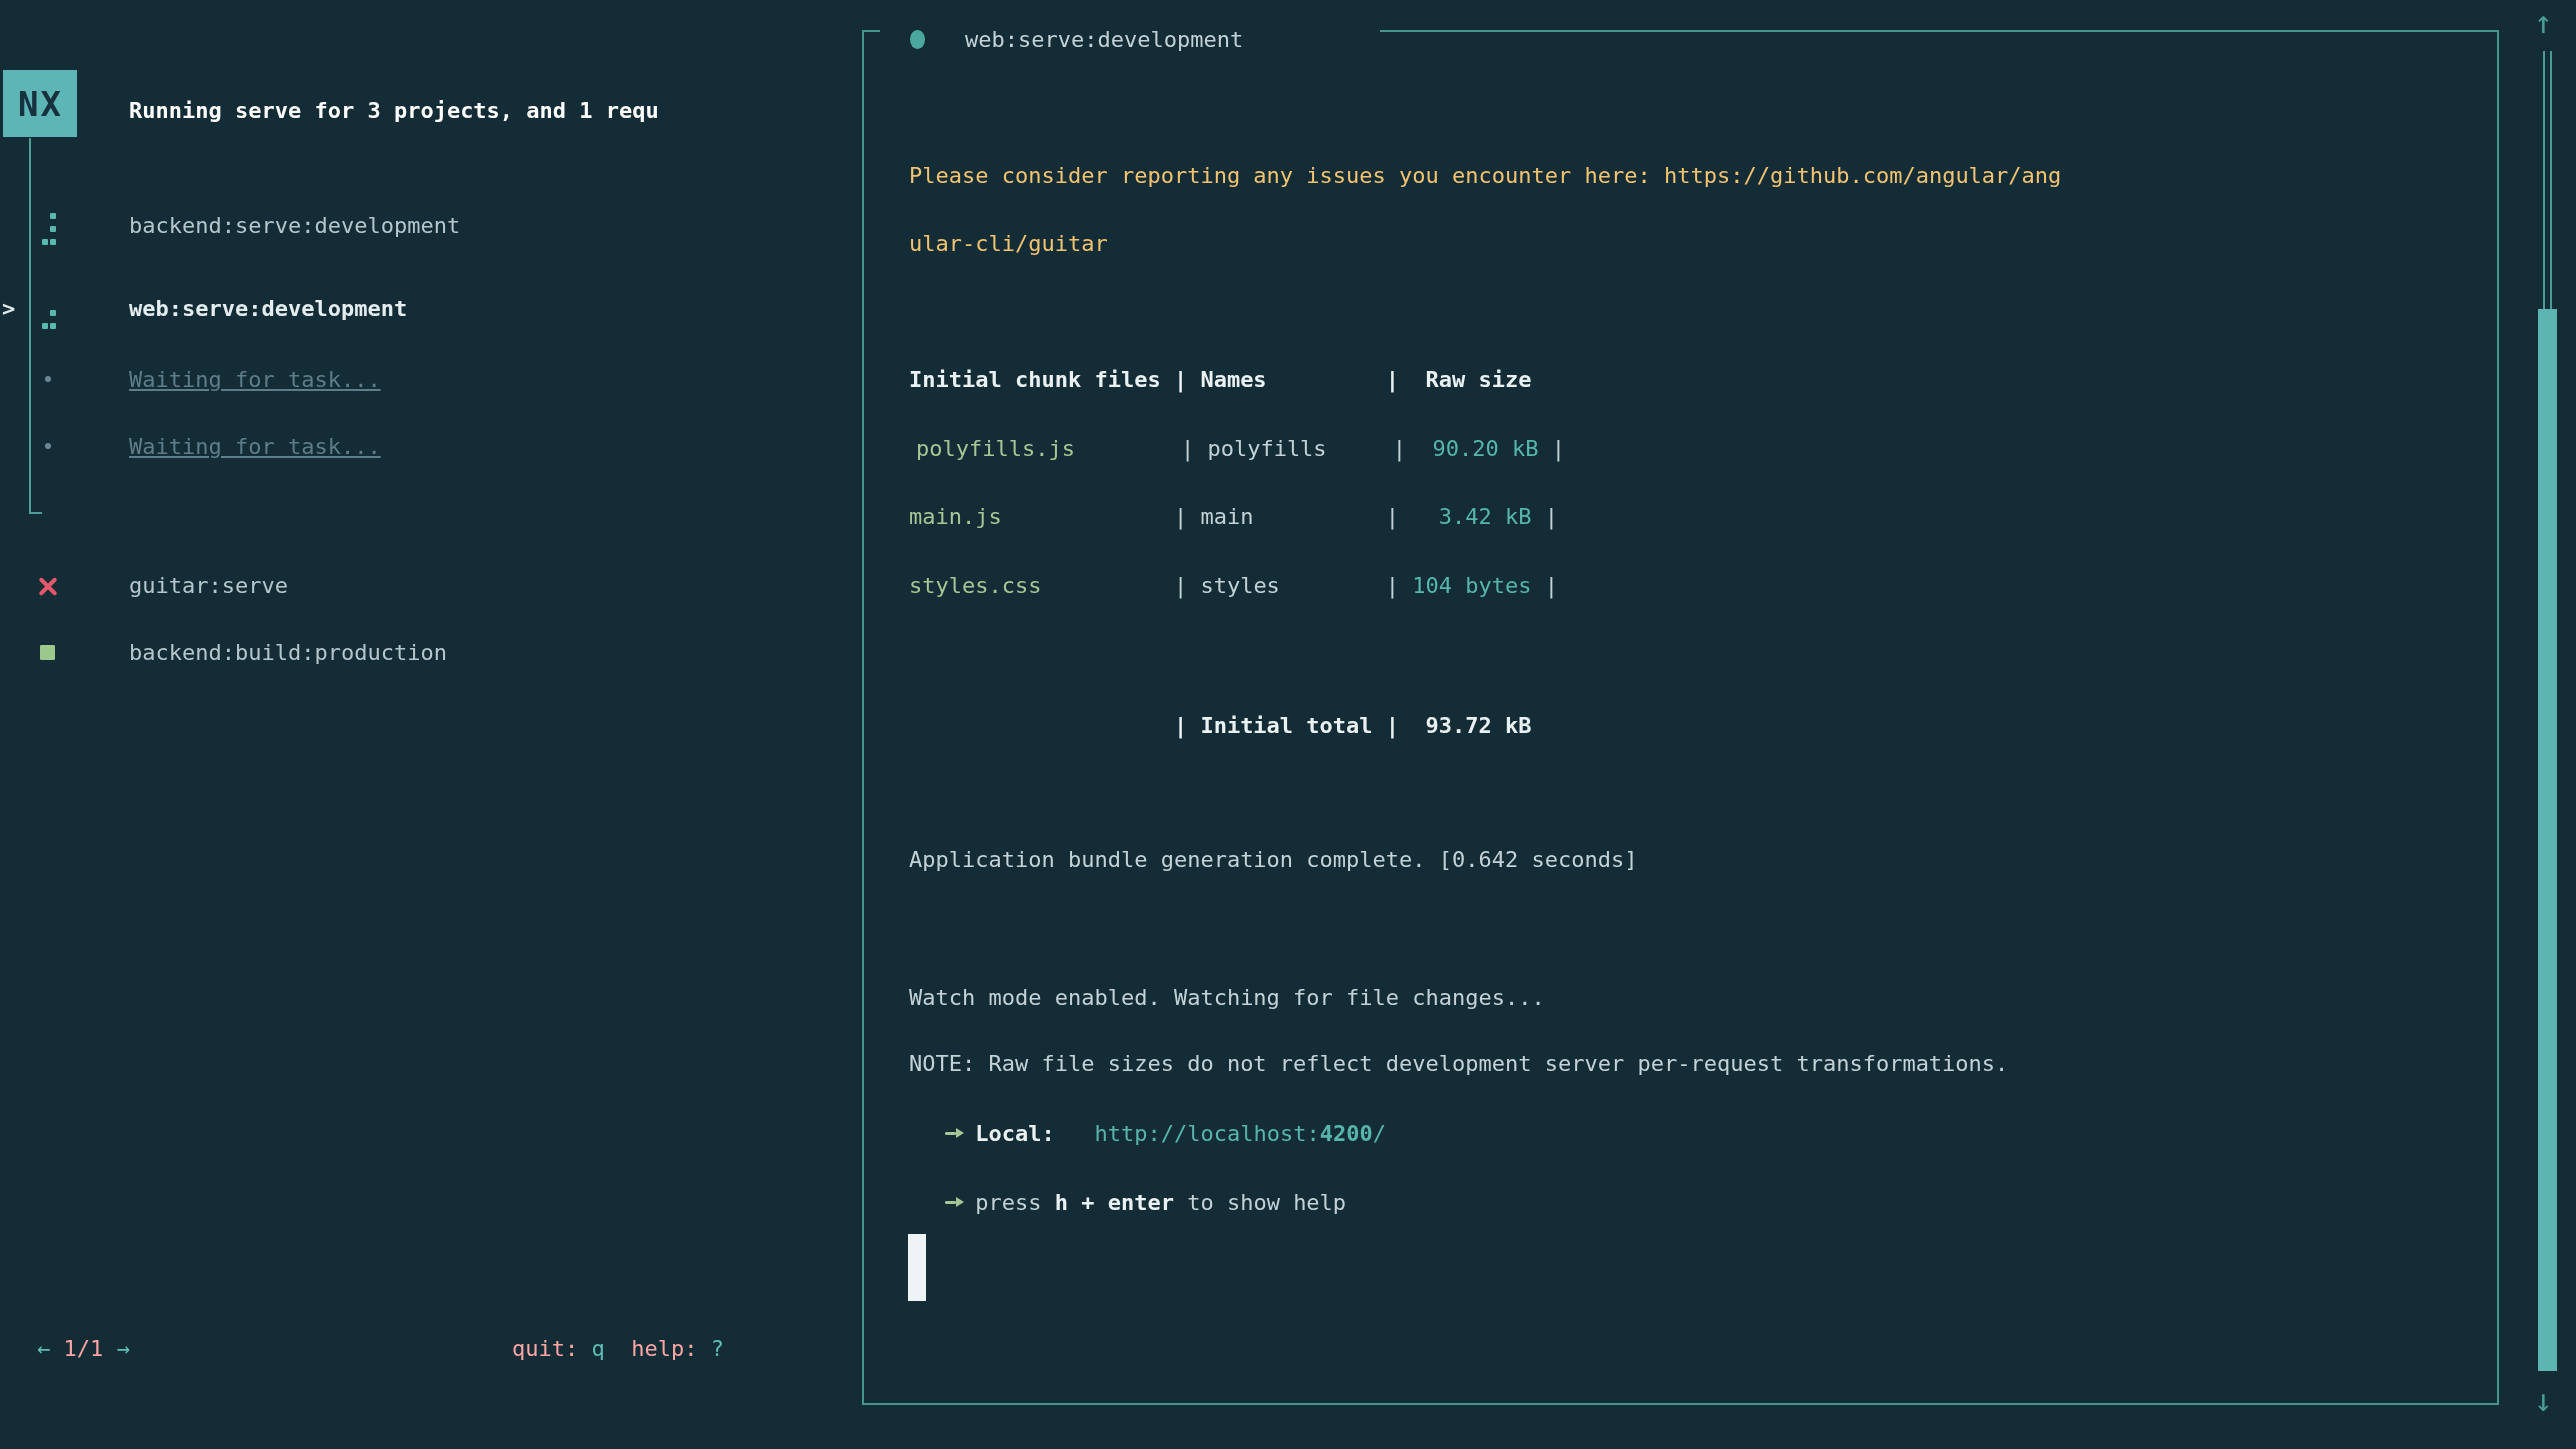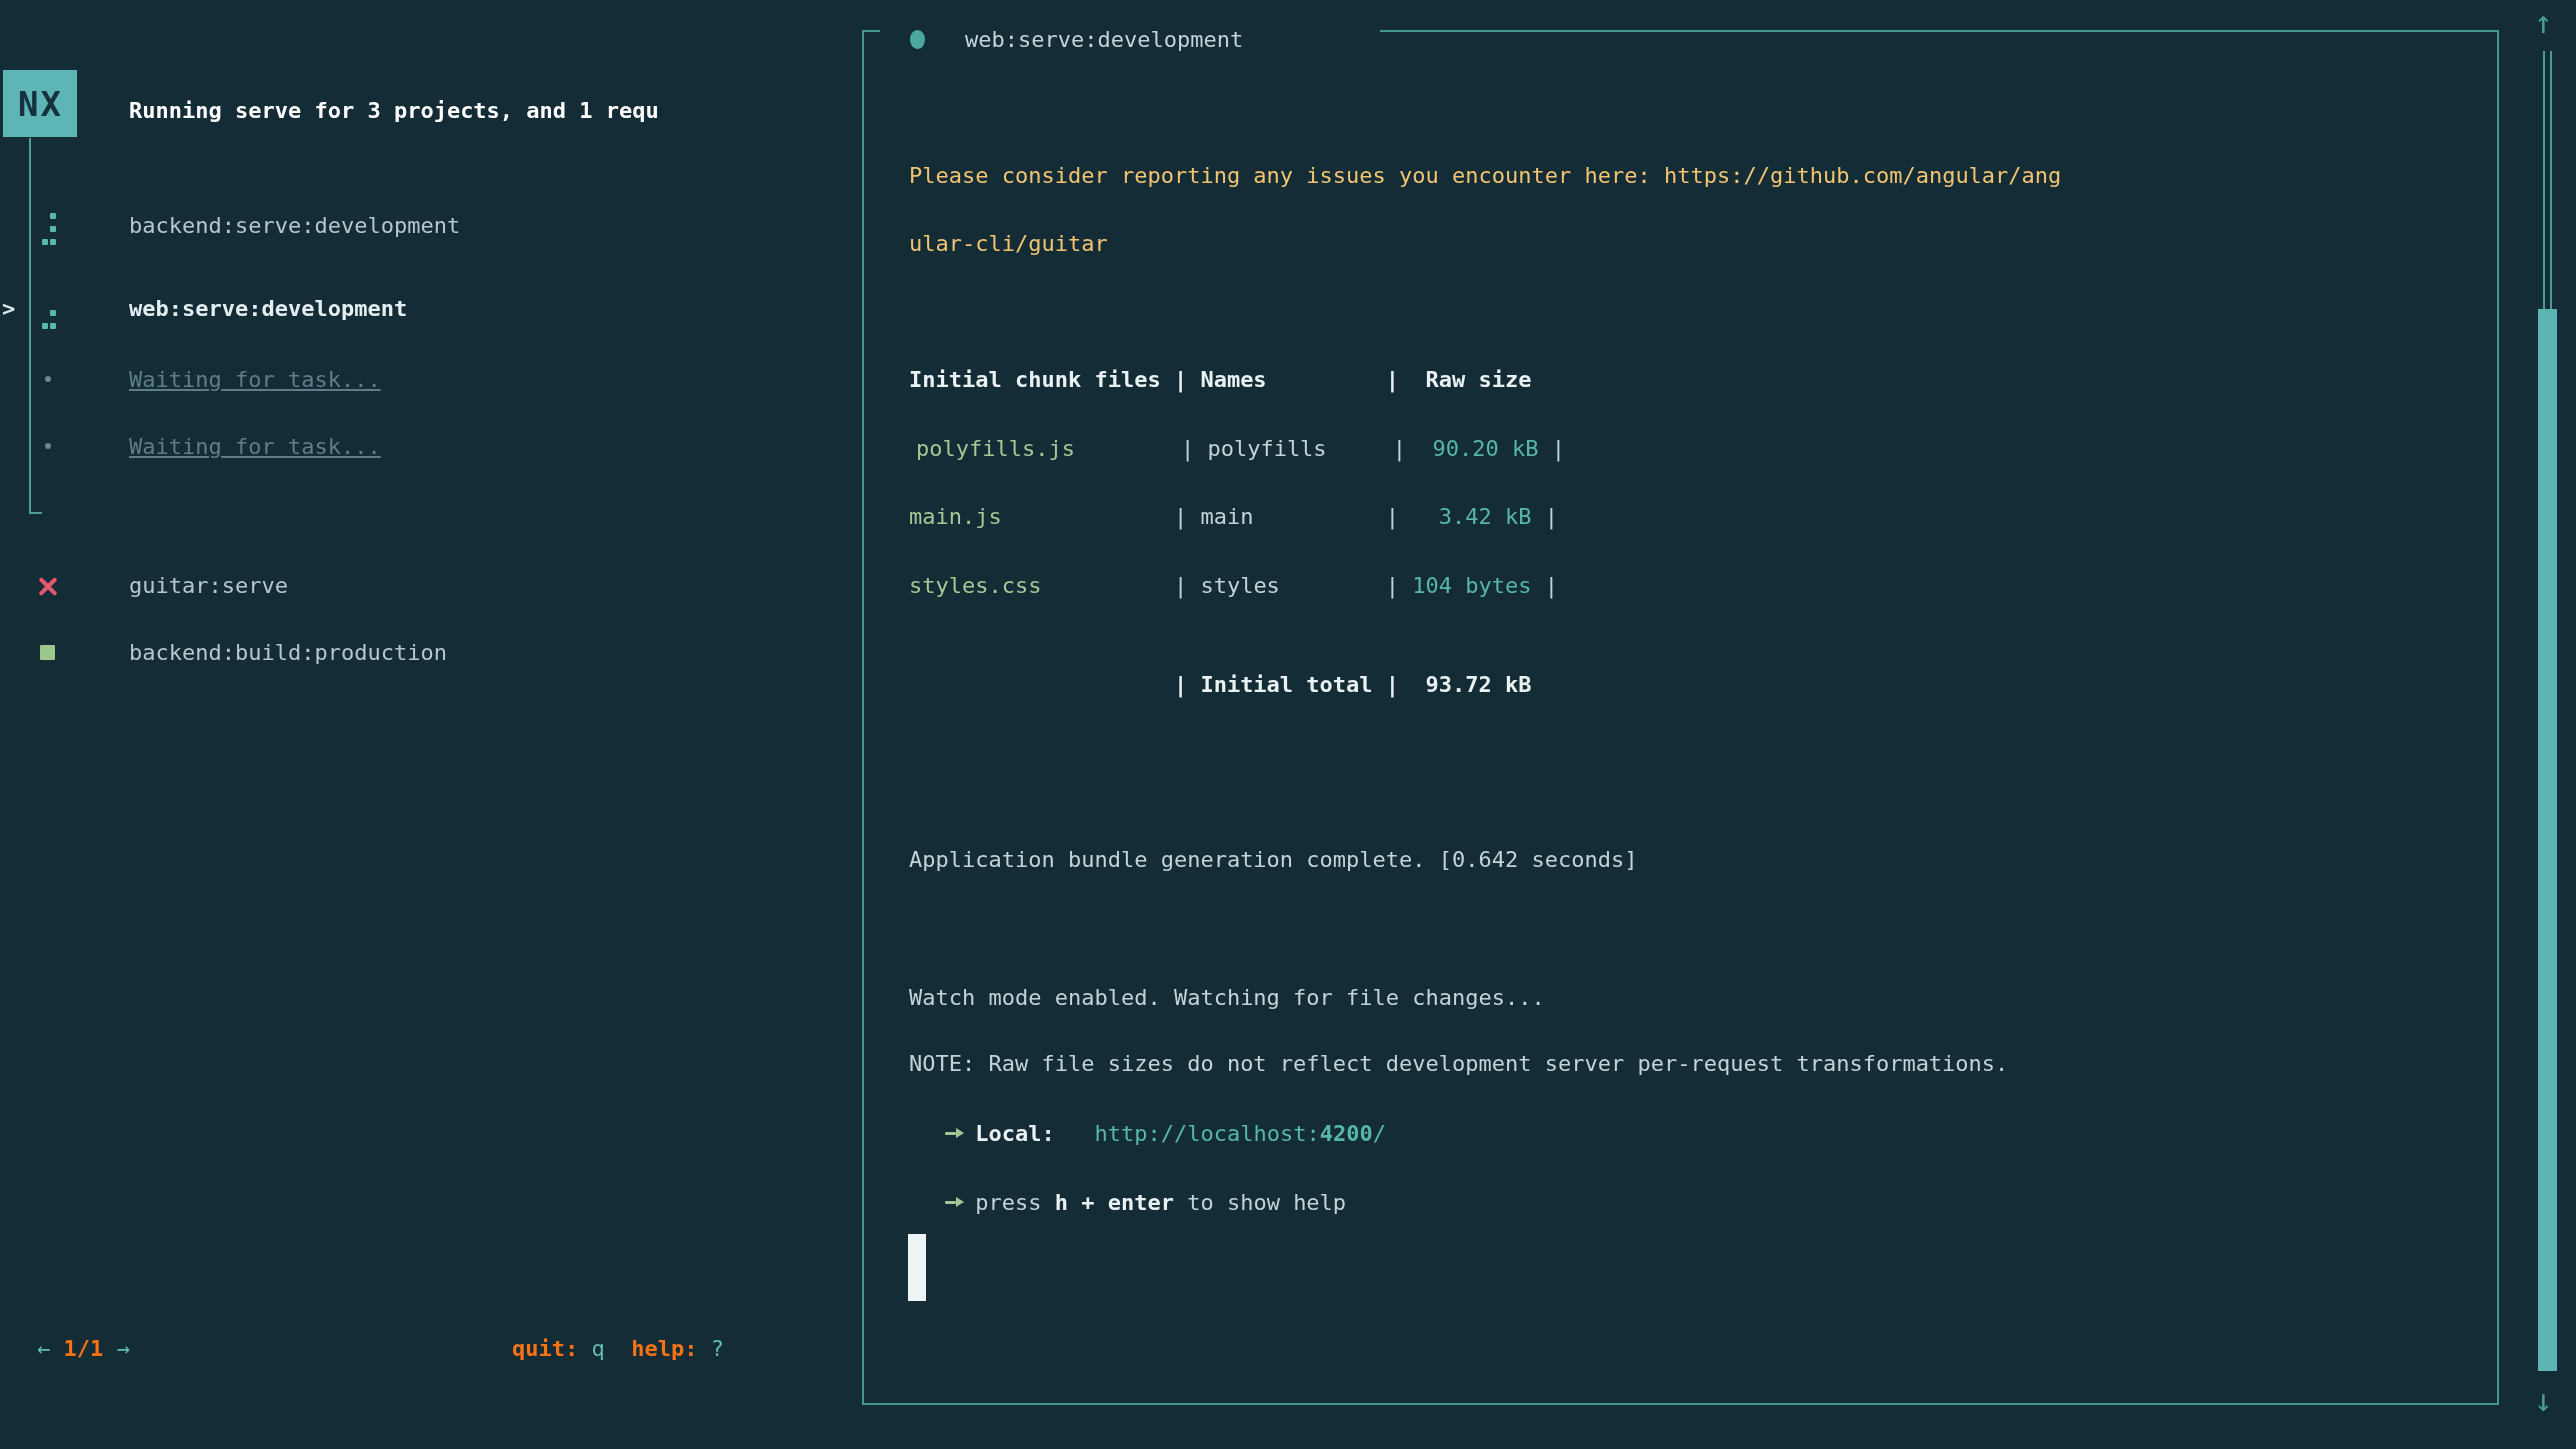--- a/index.html
+++ b/index.html
@@ -26,21 +26,21 @@
   .wdot { left:45px; width:6px; height:6px; border-radius:50%; background:#6b8794; }
   .xmark { left:38px; width:20px; height:20px; }
   .xmark i { position:absolute; left:8px; top:-1.3px; width:4px; height:23px;
     background:#e4586c; border-radius:2px; }
   .xmark i.a { transform:rotate(45deg); } .xmark i.b { transform:rotate(-45deg); }
   .sqmark { left:40px; width:15.4px; height:15.4px; background:#9cc98b; border-radius:1.3px; }
 
   #footer-left  { left:37px;  top:1331px; }
   #footer-right { left:512px; top:1331px; }
   .seg-acc  { color:#5fbdb5; }
-  .seg-gray { color:#f97316;font-weight:bold; }
+  .seg-gray { color:#fca5a5; }
 
   
   #panel { left:862px; top:30px; width:1637px; height:1375px;
     border:2px solid #44968f; }
   #panel-title-gap { left:880px; top:25.5px; width:500px; height:14.8px; background:#142c35; }
   #panel-title-dot { left:910px; top:29.5px; width:14.8px; height:19.5px;
     border-radius:50%; background:#4aa89f; }
   #panel-title { left:965px; top:21.5px; color:#c3d2d7; }
 
   .line { left:909px; }
@@ -111,21 +111,21 @@
 <div id="panel-title-dot" class="abs" title="●"></div>
 <div id="panel-title" class="abs mono">web:serve:development</div>
 
 <div id="line-layer">
     <div class="line mono abs" style="top: 158px;"><span class="seg-y">Please consider reporting any issues you encounter here: </span><span class="seg-y">https://github.com/angular/ang</span></div>
     <div class="line mono abs" style="top: 226px;"><span class="seg-y">ular-cli/guitar</span></div>
     <div class="line mono abs" style="top: 362px;"><span class="seg-b">Initial chunk files | Names         |  Raw size</span></div>
     <div class="line mono abs" style="top: 431px; margin-left: 7px;"><span class="seg-g">polyfills.js</span><span class="seg-w">        | polyfills     |</span><span class="seg-t">  90.20 kB</span><span class="seg-w"> |</span></div>
     <div class="line mono abs" style="top: 499px;"><span class="seg-g">main.js</span><span class="seg-w">             | main          |</span><span class="seg-t">   3.42 kB</span><span class="seg-w"> |</span></div>
     <div class="line mono abs" style="top: 568px;"><span class="seg-g">styles.css</span><span class="seg-w">          | styles        |</span><span class="seg-t"> 104 bytes</span><span class="seg-w"> |</span></div>
-    <div class="line mono abs" style="top: 667px;"><span class="seg-b">                    | Initial total |  93.72 kB</span></div>
+    <div class="line mono abs" style="top: 708px;"><span class="seg-b">                    | Initial total |  93.72 kB</span></div>
     <div class="line mono abs" style="top: 842px;"><span class="seg-w">Application bundle generation complete. [0.642 seconds]</span></div>
     <div class="line mono abs" style="top: 980px;"><span class="seg-w">Watch mode enabled. Watching for file changes...</span></div>
     <div class="line mono abs" style="top: 1046px;"><span class="seg-w">NOTE: Raw file sizes do not reflect development server per-request transformations.</span></div>
     <div class="line mono abs" style="top: 1116px;"><span class="seg-w">     </span><span class="seg-b">Local:</span><span class="seg-w">   </span><span class="seg-t">http://localhost:</span><span class="seg-tb">4200</span><span class="seg-t">/</span></div>
     <div class="line mono abs" style="top: 1185px;"><span class="seg-w">     press </span><span class="seg-b">h + enter</span><span class="seg-w"> to show help</span></div>
   </div>
 
 <div class="cli-arrow abs" style="top:1132px"></div>
 <div class="cli-arrow abs" style="top:1201px"></div>
 

